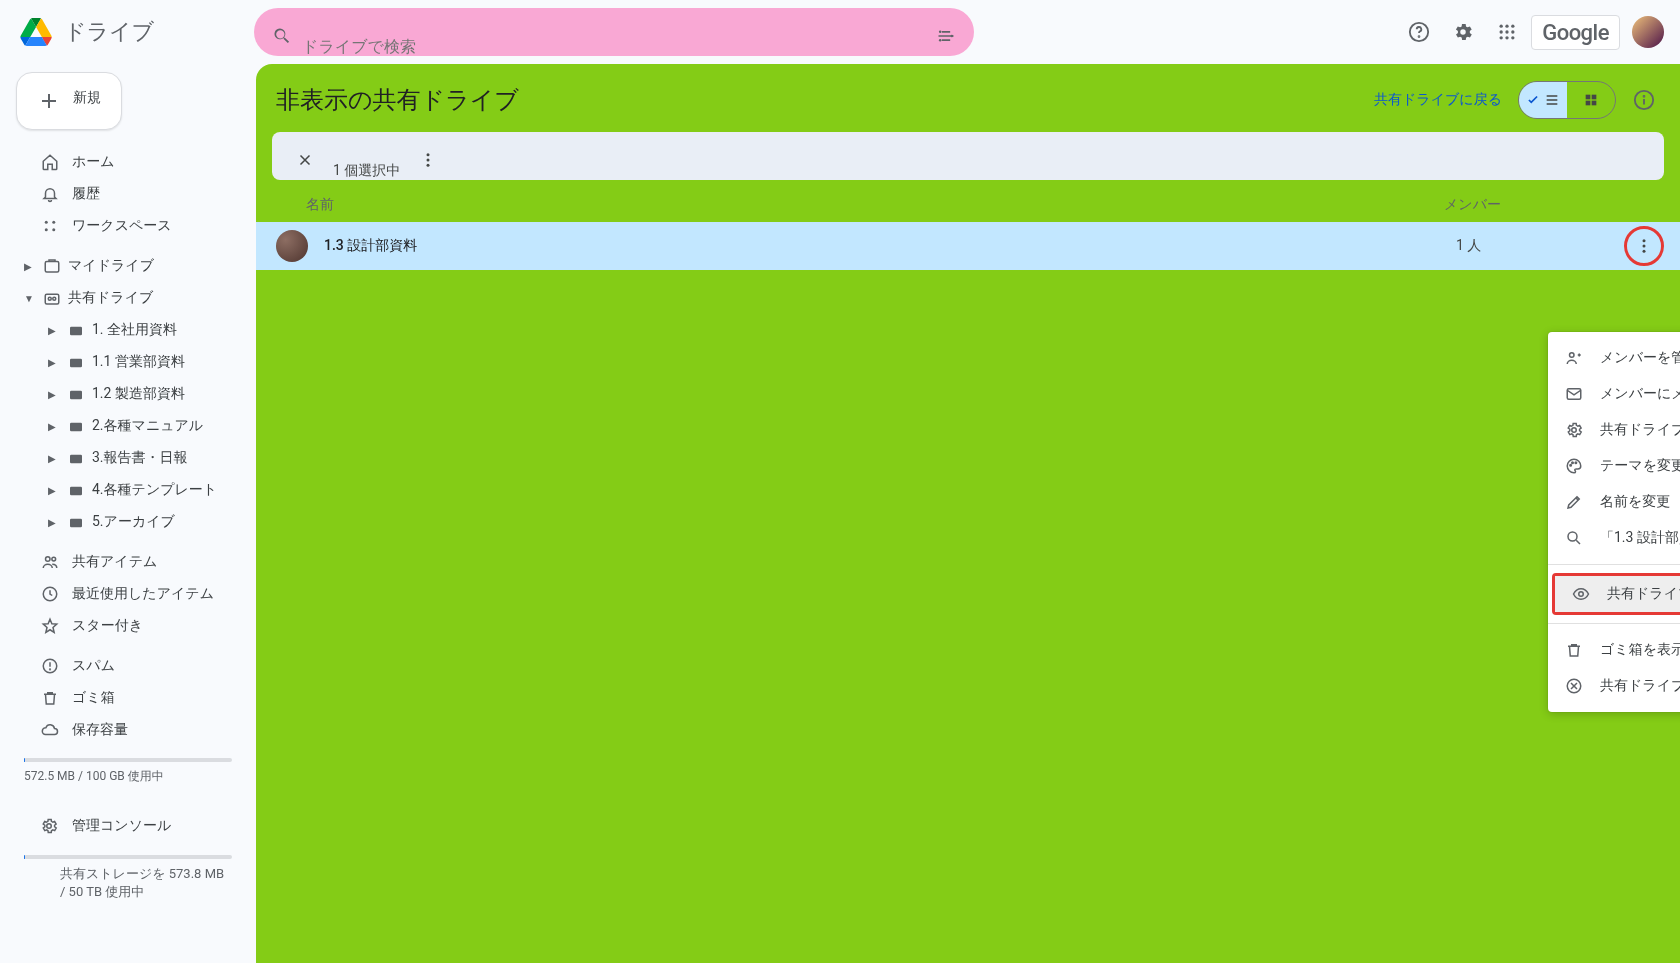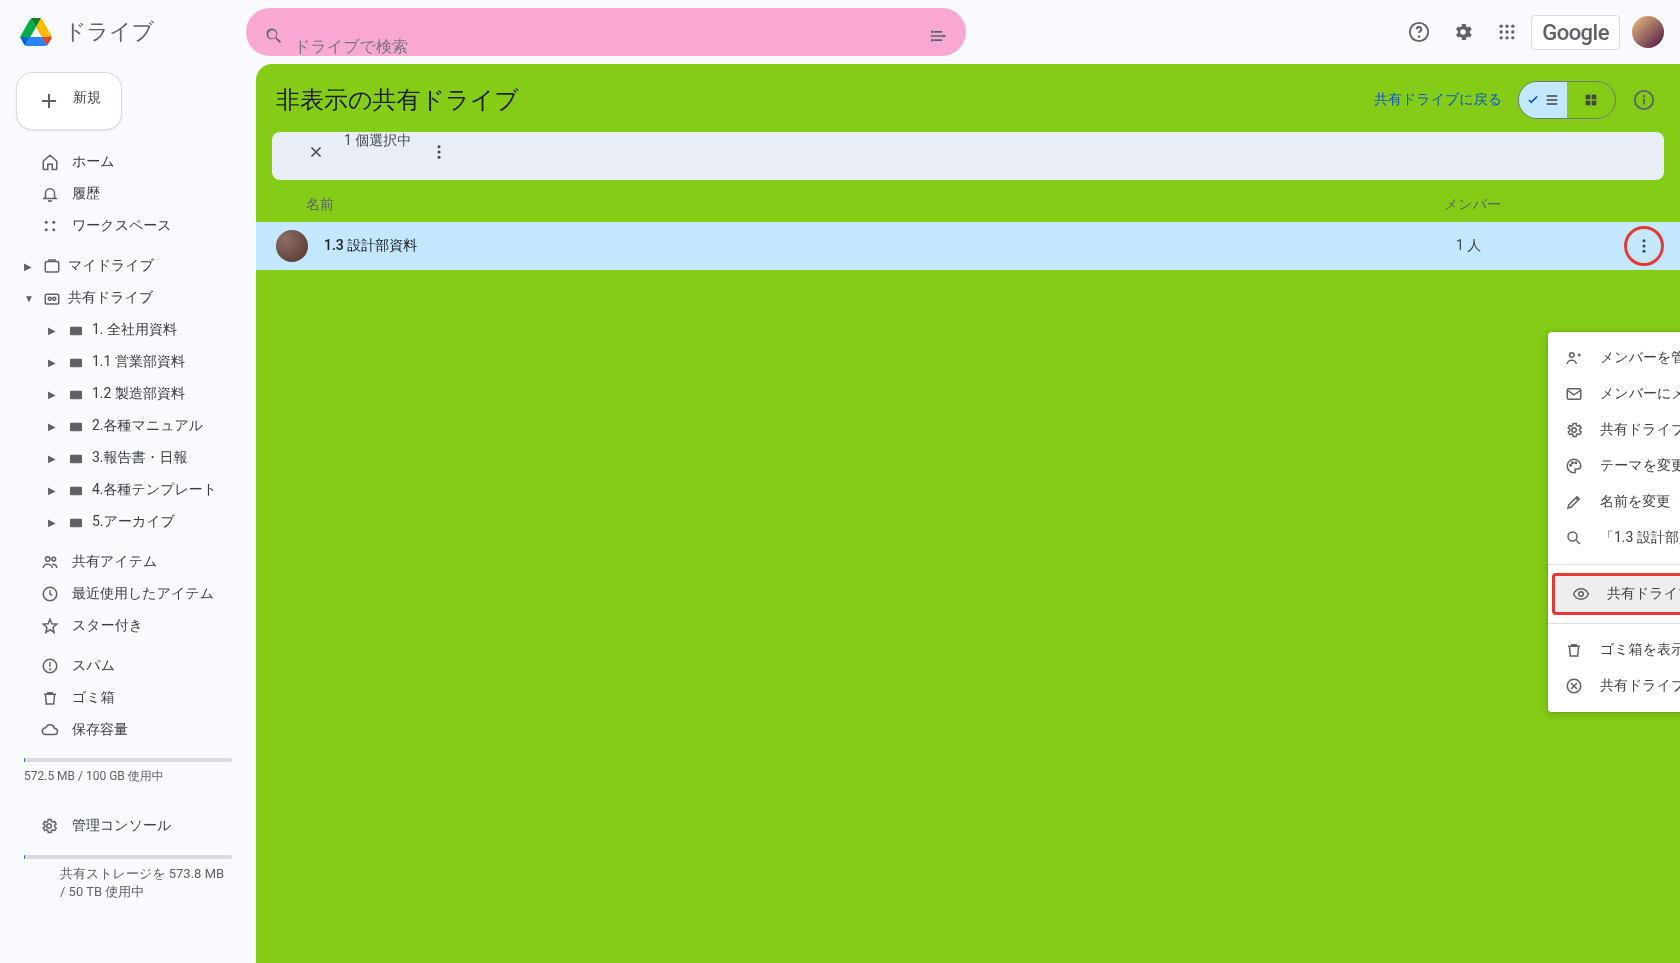--- a/index.html
+++ b/index.html
@@ -1,20 +1,20 @@
 <!DOCTYPE html>
 <html><head>
 <meta charset="utf-8">
 <style>
 * { box-sizing: border-box; margin: 0; padding: 0; }
 body { font-family: "Google Sans", Roboto, Arial, sans-serif; font-size: 14px; color: #3c4043; background: #f8fafd; overflow: hidden; }
 .app { display: flex; flex-direction: column; height: 963px; width: 1680px; }
 
 
-.header { display: flex; align-items: center; height: 64px; padding: 0 16px; }
+.header { display: flex; align-items: center; height: 64px; padding: 0 16px; gap: 8px; }
 .logo-area { display: flex; align-items: center; gap: 8px; width: 230px; }
 .drive-logo { width: 40px; height: 40px; display:flex; align-items:center; justify-content:center; }
 .product-name { font-size: 22px; color: #5f6368; }
 .search-bar { flex: 0 0 720px; display: flex; align-items: flex-end; background: #f9a8d4; border-radius: 24px; height: 48px; padding: 0 8px; }
 .search-bar .icon-btn { width: 40px; height: 40px; display:flex; align-items:center; justify-content:center; border-radius:50%; color:#5f6368; }
 .search-input { flex: 1; border: none; background: transparent; font-size: 16px; outline: none; color:#5f6368; }
 .header-spacer { flex: 1; }
 .header-actions { display: flex; align-items: center; gap: 4px; }
 .header-actions .icon-btn { width: 40px; height: 40px; display:flex; align-items:center; justify-content:center; border-radius:50%; color:#5f6368; cursor:pointer; }
 .google-logo-box { border: 1px solid #dadce0; border-radius: 4px; padding: 4px 10px; font-size: 22px; color:#5f6368; font-weight:500; letter-spacing:-0.5px; background:#fff; }
@@ -43,21 +43,21 @@
 .main { flex:1; background:#84cc16; border-top-left-radius: 16px; display:flex; flex-direction:column; min-width:0; padding-top: 8px; position:relative; }
 .page-header { display:flex; align-items:center; padding: 8px 16px 12px 20px; }
 .page-title { font-size: 24px; color:#202124; flex: 0 0 auto; }
 .page-header-spacer { flex:1; }
 .back-link { color:#0b57d0; font-size:14px; font-weight:500; cursor:pointer; margin-right: 16px; }
 .view-toggle { display:flex; border:1px solid #747775; border-radius: 20px; overflow:hidden; }
 .view-toggle .seg { width:48px; height:36px; display:flex; align-items:center; justify-content:center; cursor:pointer; gap:4px; }
 .view-toggle .seg.active { background:#c2e7ff; }
 .info-btn { width:40px; height:40px; display:flex; align-items:center; justify-content:center; margin-left:8px; color:#5f6368; cursor:pointer; }
 
-.selection-bar { margin: 0 16px 8px 16px; background:#e9eef6; border-radius: 8px; height:48px; display:flex; align-items:flex-start; padding: 0 24px; gap:8px; }
+.selection-bar { margin: 0 16px 8px 16px; background:#e9eef6; border-radius: 8px; height:48px; display:flex; align-items:flex-end; padding: 0 13px; gap:8px; }
 .selection-bar .icon-btn { width:40px; height:40px; display:flex; align-items:center; justify-content:center; border-radius:50%; color:#444746; cursor:pointer; }
 .selection-count { color:#444746; font-size:14px; }
 
 .list-header { display:flex; padding: 8px 20px; font-size:14px; color:#5f6368; font-weight:500; }
 .col-name { flex:1;margin-left:30px; }
 .col-members { width: 160px; }
 .col-actions { width: 56px; }
 
 .list-row { display:flex; align-items:center; padding: 6px 8px 6px 20px; background:#c2e7ff; cursor:pointer; }
 .row-icon { width:32px; height:32px; border-radius:50%; background: radial-gradient(circle at 30% 30%, #8d6e63, #4e342e); margin-right:16px; }

